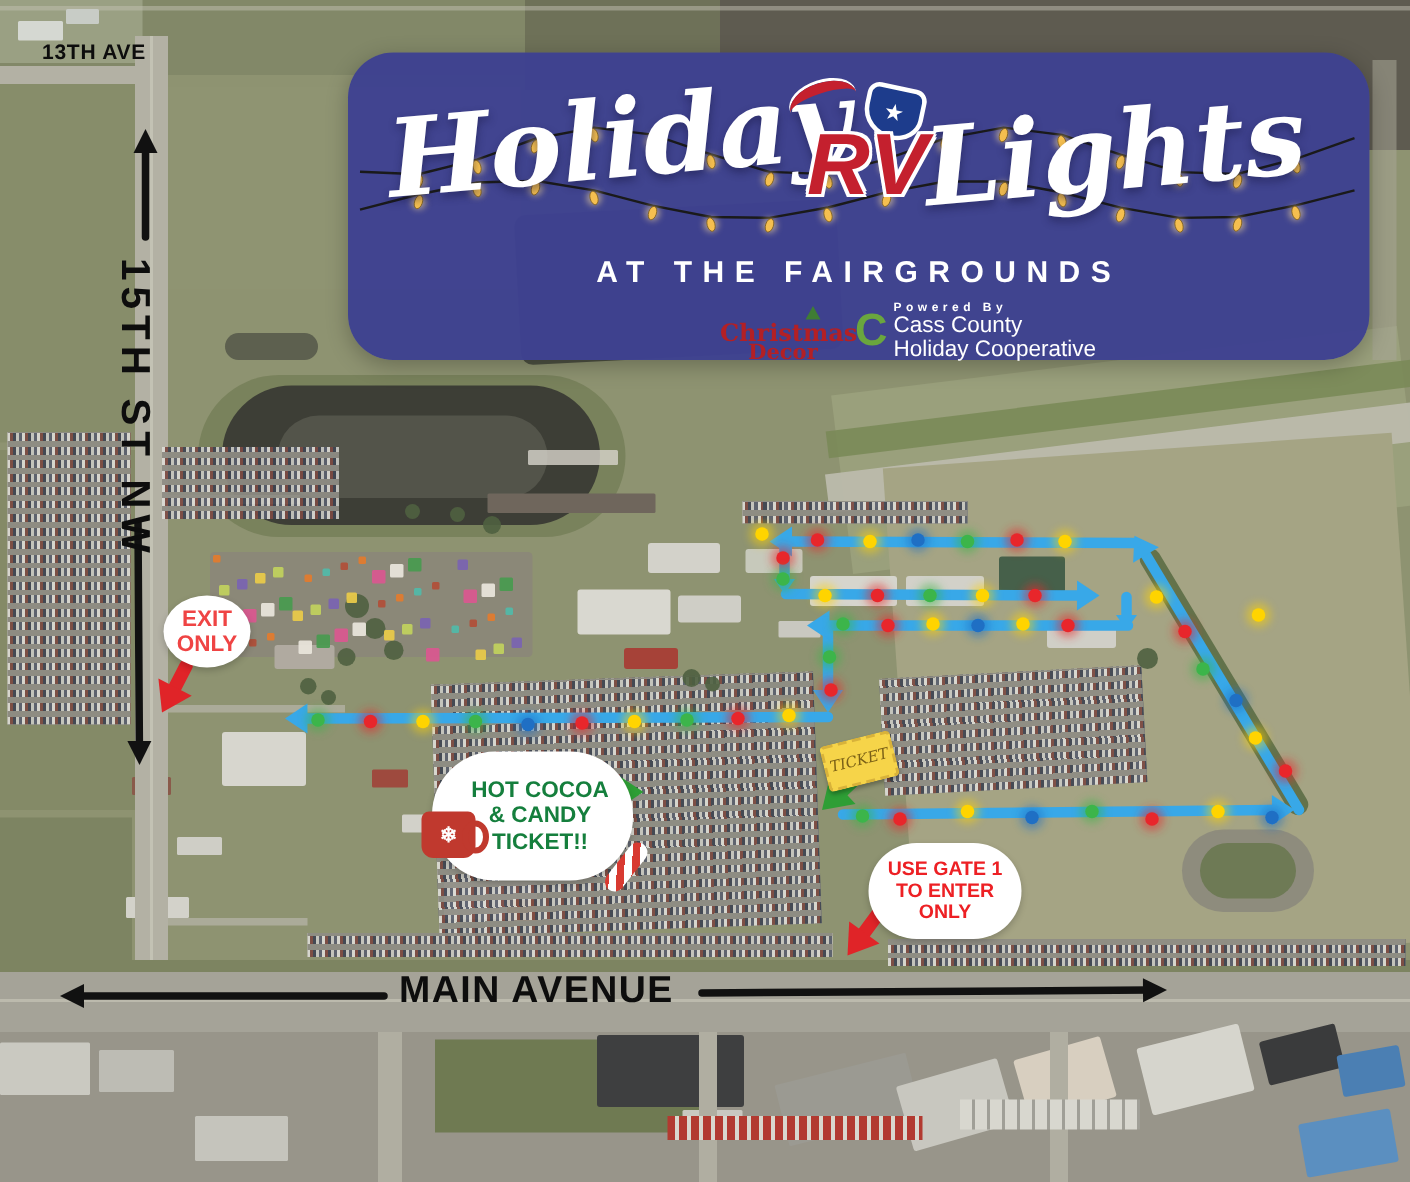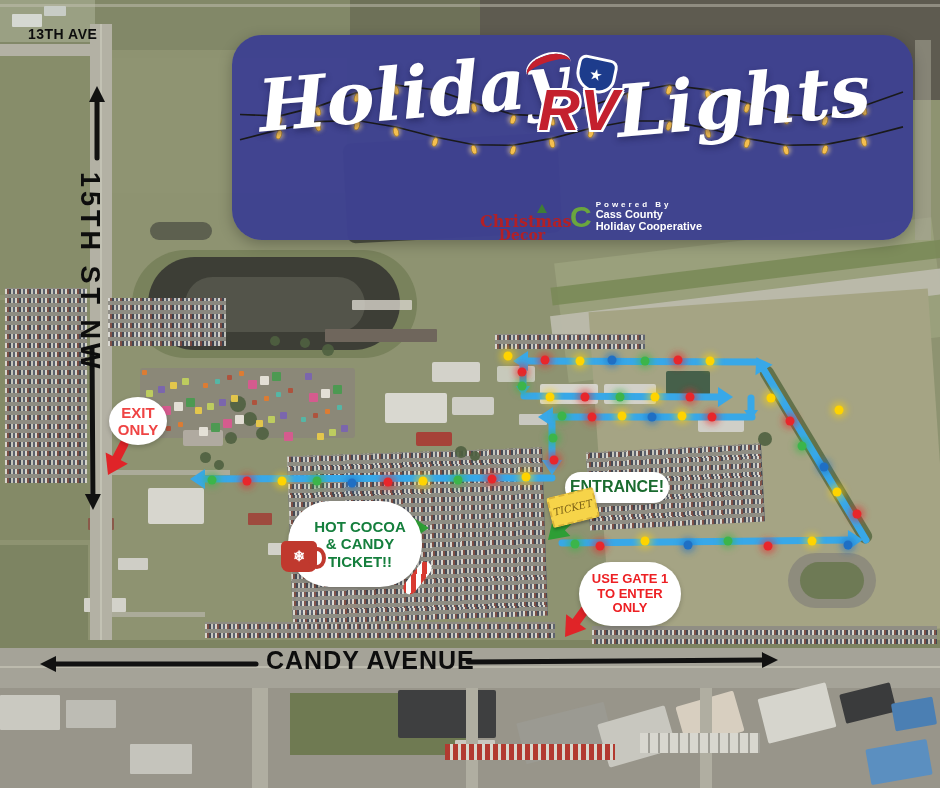--- a/index.html
+++ b/index.html
@@ -39,21 +39,21 @@
              border-top:7px solid #c4202e;box-shadow:0 -2px 0 #fff;transform:rotate(-18deg);}
   
   #cdlogo{position:absolute;left:248px;top:168px;width:84px;text-align:center;color:#b32025;
           font-family:"DejaVu Serif",serif;font-weight:bold;line-height:.9;}
   #cdlogo .l1{font-size:16px;margin-top:12px;} #cdlogo .l2{font-size:14px;}
   #cdtree{position:absolute;left:57px;top:1px;width:0;height:0;border-left:5px solid transparent;
           border-right:5px solid transparent;border-bottom:9px solid #3f7d34;}
   #pwr{position:absolute;left:338px;top:165px;display:flex;align-items:center;color:#fff;}
   #pwr .cmark{font-size:30px;font-weight:900;color:#6aa63e;margin-right:4px;line-height:.9;}
   #pwr .pby{font-size:8px;letter-spacing:3px;font-weight:700;}
-  #pwr .cc{font-size:11px;font-weight:700;line-height:1.05;}
+  #pwr .cc{font-size:15px;font-weight:400;line-height:1.05;}
   
   .callout{position:absolute;background:#fff;z-index:7;display:flex;flex-direction:column;
            align-items:center;justify-content:center;text-align:center;font-weight:900;line-height:1.15;
            box-shadow:0 2px 5px rgba(0,0,0,.2);}
   #exit{left:109px;top:397px;width:58px;height:48px;border-radius:50%;color:#ef4444;font-size:15px;}
   #cocoa{left:288px;top:501px;width:134px;height:86px;border-radius:42px;color:#157f3d;font-size:15px;padding-left:10px;box-sizing:border-box;}
   #entrance{left:565px;top:472px;width:104px;height:31px;border-radius:17px;color:#1a6b2f;font-size:16px;}
   #gate3{left:579px;top:562px;width:102px;height:64px;border-radius:32px;color:#ed2024;font-size:13px;}
   
   #mug{position:absolute;left:-7px;top:40px;width:36px;height:31px;background:#c0392e;border-radius:5px 5px 8px 8px;
@@ -355,21 +355,21 @@
         <polygon points="565,637 566.1558471607265,614.2862592833976 586.3159720571192,629.0703508740855" fill="#e02428"></polygon>
         <line x1="582" y1="508" x2="558.3768498958724" y2="530.2335530391789" stroke="#2e9e35" stroke-width="9" stroke-linecap="round"></line>
         <polygon points="548,540 553.2687411236009,517.8755708102451 570.4028585987257,536.0805706275653" fill="#2e9e35"></polygon>
         <line x1="390" y1="528" x2="414.75" y2="528" stroke="#2e9e35" stroke-width="9" stroke-linecap="round"></line>
         <polygon points="429,528 410,540.5 410,515.5" fill="#2e9e35"></polygon>
       </g>
   </svg>
 
   <div class="street" id="ave13">13TH AVE</div>
   <div class="street" id="st15">15TH ST NW</div>
-  <div class="street" id="mainave">CANDY AVENUE</div>
+  <div class="street" id="mainave">MAIN AVENUE</div>
 
   <div id="banner">
     <svg id="lights" width="681" height="130" style="position:absolute;left:0;top:26px;">
         <polyline points="8,53.46353575692635 47,55.14080140299863 86,45.35981040249448 125,31.522621745464107 164,24.10094394186457 203,28.711354790873727 242,41.864787277607896 281,53.60698593005703 320,55.05168890687637 359,45.105573797589635 398,31.295662225770084 437,24.07301994709796 476,28.903598643566042 515,42.1317126627191 554,53.746589037703934 593,54.95832088839493 632,44.84989370793124 671,31.071163659411532" fill="none" stroke="#1a1a1a" stroke-width="1.6"></polyline>
         <circle cx="47" cy="60.14080140299863" r="5" fill="#ffe19a" opacity="0.55" filter="url(#lg0)"></circle>
         <ellipse cx="47" cy="60.14080140299863" rx="2.6" ry="4.6" fill="#f5bf4f" stroke="#7a5a18" stroke-width="0.5" transform="rotate(18 47 60.14080140299863)"></ellipse>
         <circle cx="86" cy="50.35981040249448" r="5" fill="#ffe19a" opacity="0.55" filter="url(#lg0)"></circle>
         <ellipse cx="86" cy="50.35981040249448" rx="2.6" ry="4.6" fill="#f5bf4f" stroke="#7a5a18" stroke-width="0.5" transform="rotate(-15 86 50.35981040249448)"></ellipse>
         <circle cx="125" cy="36.52262174546411" r="5" fill="#ffe19a" opacity="0.55" filter="url(#lg0)"></circle>
         <ellipse cx="125" cy="36.52262174546411" rx="2.6" ry="4.6" fill="#f5bf4f" stroke="#7a5a18" stroke-width="0.5" transform="rotate(18 125 36.52262174546411)"></ellipse>
@@ -439,20 +439,21 @@
           <feGaussianBlur stdDeviation="2"></feGaussianBlur>
         </filter>
       </svg>
     <div class="script" id="title-left">Holiday</div>
     <div class="script" id="title-right">Lights</div>
     <div id="rvlogo">
       <span class="rv-swoosh"></span>
       <span class="rv-star">★</span>
       <span class="rv-txt">RV</span>
     </div>
+    <div id="subtitle">AT THE FAIRGROUNDS</div>
     <div id="cdlogo">
       <span id="cdtree"></span>
       <div class="l1">Christmas</div>
       <div class="l2">Decor</div>
     </div>
     <div id="pwr">
       <span class="cmark">C</span>
       <span>
         <div class="pby">Powered By</div>
         <div class="cc">Cass County</div>
@@ -467,23 +468,20 @@
   </div>
 
   <div class="callout" id="cocoa">
     <span>HOT COCOA</span>
     <span>&amp; CANDY</span>
     <span>TICKET!!</span>
     <span id="mug">❄</span>
     <span id="cane"></span>
   </div>
 
-  <div class="callout" id="entrance">
-    <span>ENTRANCE!</span>
-  </div>
   <div id="ticket">
     <span>TICKET</span>
   </div>
 
   <div class="callout" id="gate3">
     <span>USE GATE 1</span>
     <span>TO ENTER</span>
     <span>ONLY</span>
   </div>
 </div>

